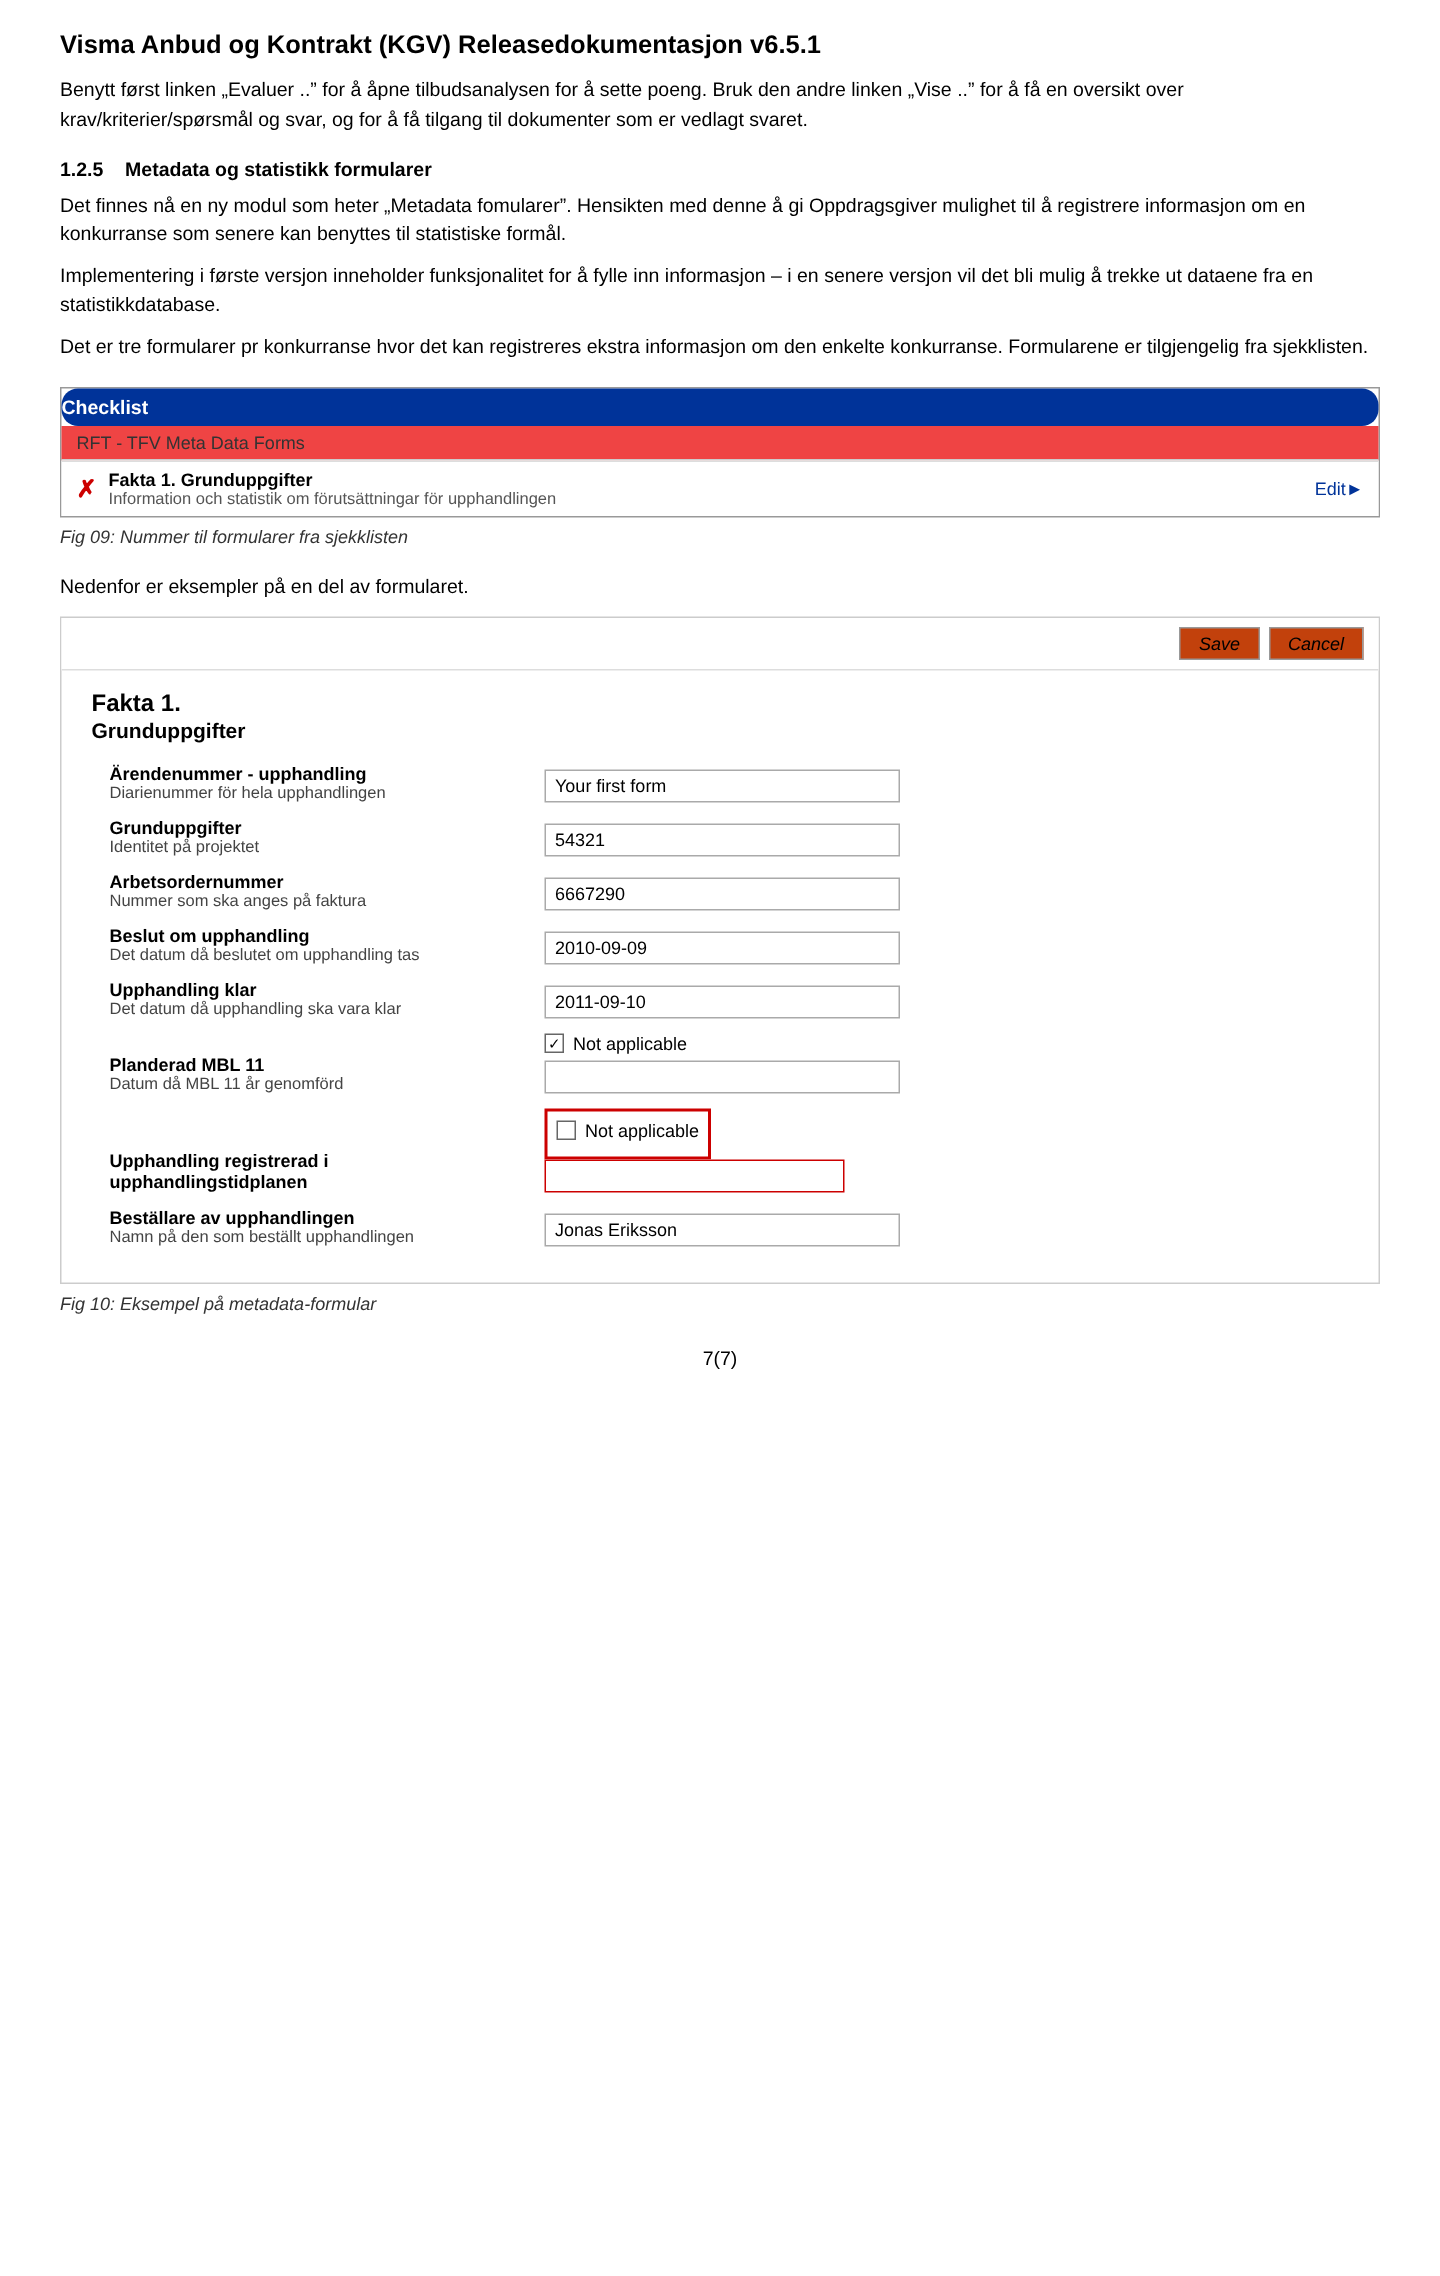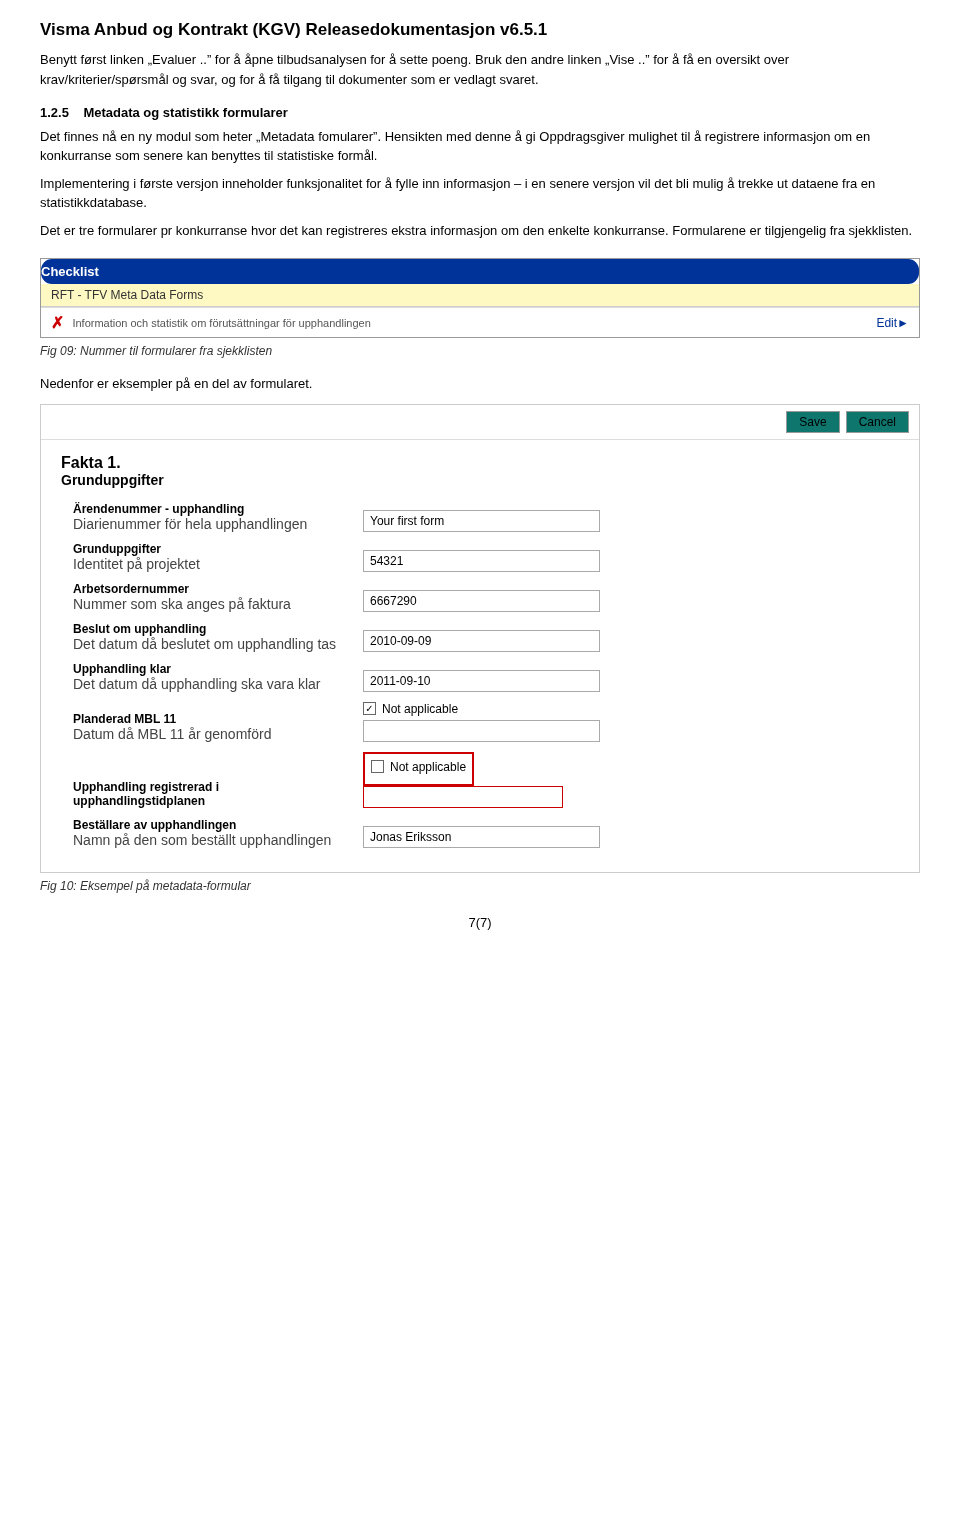--- a/index.html
+++ b/index.html
@@ -32,21 +32,21 @@
     }
     .checklist-header {
       background: #003399;
       color: #fff;
       font-weight: bold;
       font-size: 13px;
       padding: 5px 0;
       border-radius: 11px;
     }
     .checklist-subheader {
-      background: #fef9c3;
+      background: #ef4444;
       border-bottom: 1px solid #ccc;
       padding: 4px 10px;
       font-size: 12px;
       color: #333;
     }
     .checklist-row {
       display: flex;
       align-items: center;
       padding: 5px 10px;
       border-top: 1px solid #ddd;
@@ -91,24 +91,25 @@
     .form-top-bar {
       display: flex;
       justify-content: flex-end;
       padding: 6px 10px;
       background: #fff;
       border-bottom: 1px solid #ddd;
       gap: 6px;
     }
     .form-btn {
       border: 1px solid #999;
-      background: #0f766e;
+      background: #c2410c;
       padding: 3px 12px;
       font-size: 12px;
       cursor: pointer;
+      font-style: italic;
     }
     .form-content {
       padding: 14px 20px;
     }
     .form-title-block {
       margin-bottom: 14px;
     }
     .form-title-block .form-main-title {
       font-size: 16px;
       font-weight: bold;
@@ -126,21 +127,21 @@
     .form-field-label {
       width: 290px;
       flex-shrink: 0;
       padding-right: 10px;
     }
     .form-field-label .label-main {
       font-weight: bold;
       font-size: 12px;
     }
     .form-field-label .label-sub {
-      font-size: 14px;
+      font-size: 11px;
       color: #444;
     }
     .form-field-value {
       flex: 1;
     }
     .form-input {
       border: 1px solid #aaa;
       padding: 3px 6px;
       font-size: 12px;
       width: 237px;
@@ -199,20 +200,21 @@
 <p>Det finnes nå en ny modul som heter „Metadata fomularer”. Hensikten med denne å gi Oppdragsgiver mulighet til å registrere informasjon om en konkurranse som senere kan benyttes til statistiske formål.</p>
 <p>Implementering i første versjon inneholder funksjonalitet for å fylle inn informasjon – i en senere versjon vil det bli mulig å trekke ut dataene fra en statistikkdatabase.</p>
 <p>Det er tre formularer pr konkurranse hvor det kan registreres ekstra informasjon om den enkelte konkurranse. Formularene er tilgjengelig fra sjekklisten.</p>
 
 <div class="checklist-box">
   <div class="checklist-header">Checklist</div>
   <div class="checklist-subheader">RFT - TFV Meta Data Forms</div>
   <div class="checklist-row">
     <span class="red-x">✗</span>
     <div class="checklist-row-inner">
+      <div class="item-title">Fakta 1. Grunduppgifter</div>
       <div class="item-desc">Information och statistik om förutsättningar för upphandlingen</div>
     </div>
     <a class="edit-link" href="#">Edit►</a>
   </div>
 </div>
 <p class="fig-caption">Fig 09: Nummer til formularer fra sjekklisten</p>
 
 <p>Nedenfor er eksempler på en del av formularet.</p>
 
 <div class="form-example-wrapper">

